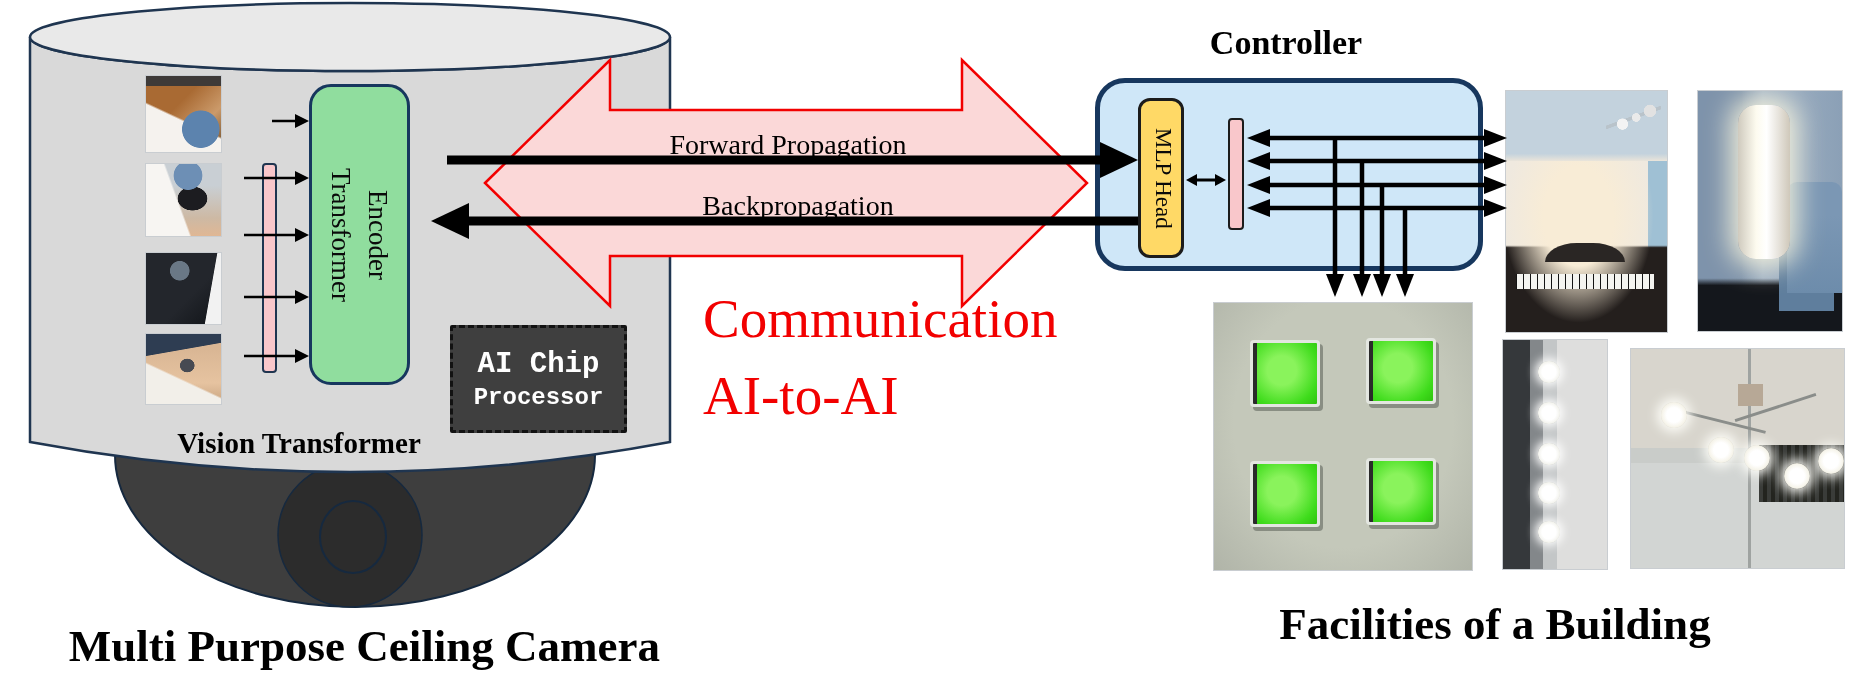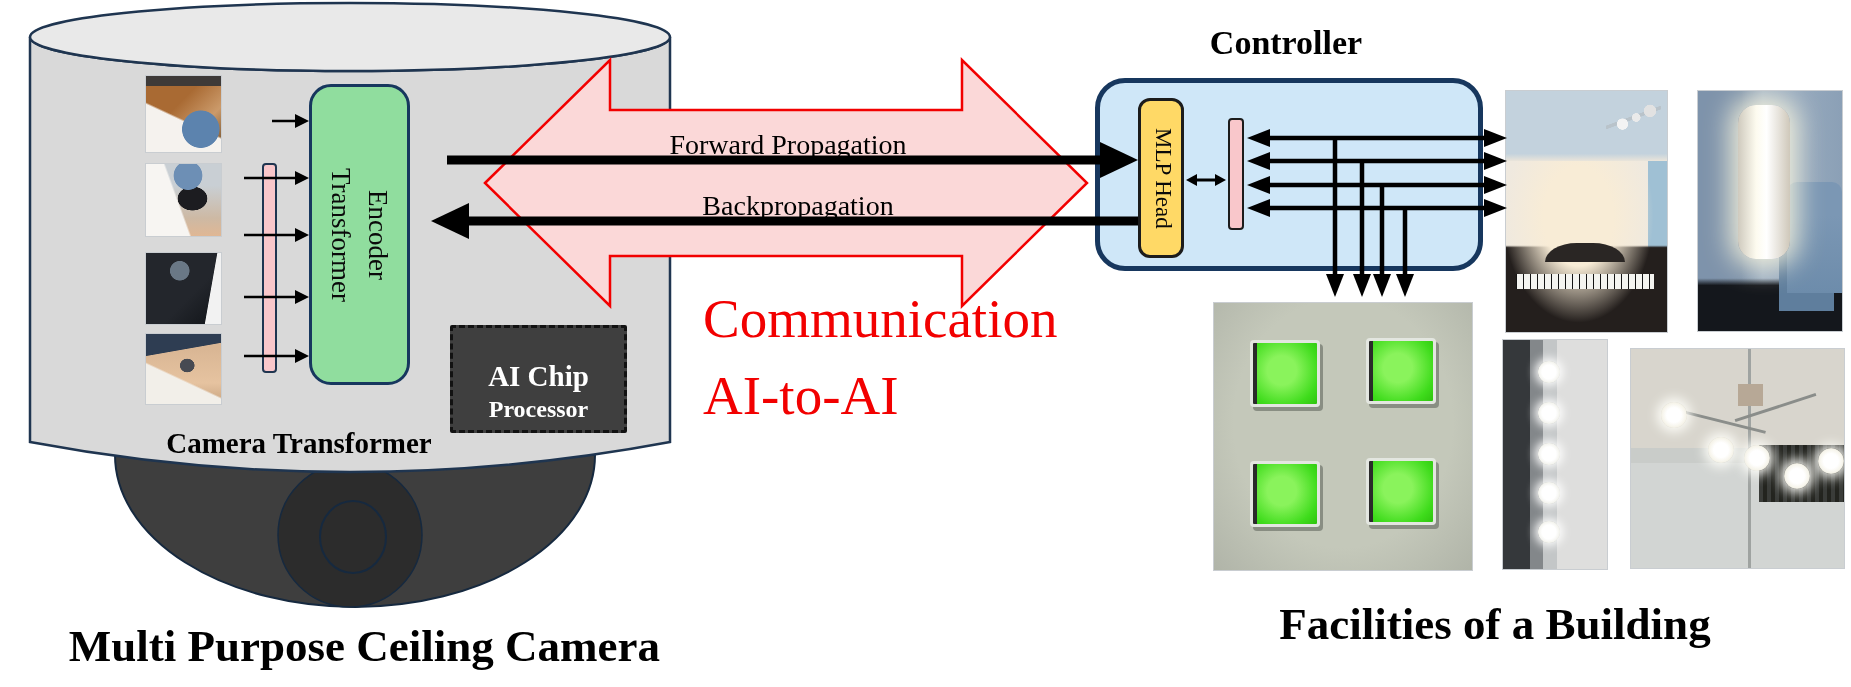--- a/index.html
+++ b/index.html
@@ -10,21 +10,21 @@
 
   
   .pink-bar{background:var(--c-pink-bar);border:2px solid var(--c-ink-border);border-radius:4px;box-sizing:border-box;}
   #encoder-box{left:309px;top:84px;width:101px;height:301px;background:var(--c-green-box);
     border:3px solid var(--c-navy-border);border-radius:22px;box-sizing:border-box;}
   #encoder-text{left:309px;top:84px;width:101px;height:301px;box-sizing:border-box;padding-left:13px;
     writing-mode:vertical-lr;text-orientation:sideways;text-align:center;
     font-size:27px;line-height:37px;color:#0a0a0a;}
   #chip-box{left:450px;top:325px;width:177px;height:108px;background:var(--c-chip-dark);
     border:3px dashed #121212;border-radius:2px;box-sizing:border-box;text-align:center;
-    font-family:Liberation Serif, serif;color:#fff;padding-top:30px;}
+    font-family:Liberation Mono, monospace;color:#fff;padding-top:19px;}
   #chip-box .l1{font-size:29px;font-weight:bold;line-height:36px;}
   #chip-box .l2{font-size:24px;font-weight:bold;line-height:30px;}
 
   
   #controller-box{left:1095px;top:78px;width:388px;height:193px;background:var(--c-light-blue-box);
     border:5px solid var(--c-navy-border);border-radius:30px;box-sizing:border-box;}
   #mlp-box{left:1138px;top:98px;width:46px;height:160px;background:var(--c-orange-box);
     border:3px solid #1c1c1c;border-radius:12px;box-sizing:border-box;}
   #mlp-text{left:1138px;top:98px;width:46px;height:160px;box-sizing:border-box;
     writing-mode:vertical-rl;text-align:center;line-height:42px;font-size:23px;color:#0a0a0a;}
@@ -131,21 +131,21 @@
   <div class="abs" id="encoder-text">
     <span style="display:block;">Transformer</span>
     <span style="display:block;">Encoder</span>
   </div>
 
   <div class="abs" id="chip-box">
     <div class="l1">AI Chip</div>
     <div class="l2">Processor</div>
   </div>
 
-  <div class="abs lbl" id="vit-label">Camera Transformer</div>
+  <div class="abs lbl" id="vit-label">Vision Transformer</div>
   <div class="abs lbl" id="camera-title">Multi Purpose Ceiling Camera</div>
 
   <div class="abs lbl" id="back-label">Backpropagation</div>
   <div class="abs lbl" id="forward-label">Forward Propagation</div>
   <div class="abs" id="ai-headline">
     <div>Communication</div>
     <div>AI-to-AI</div>
   </div>
 
   <div class="abs lbl" id="controller-title">Controller</div>

